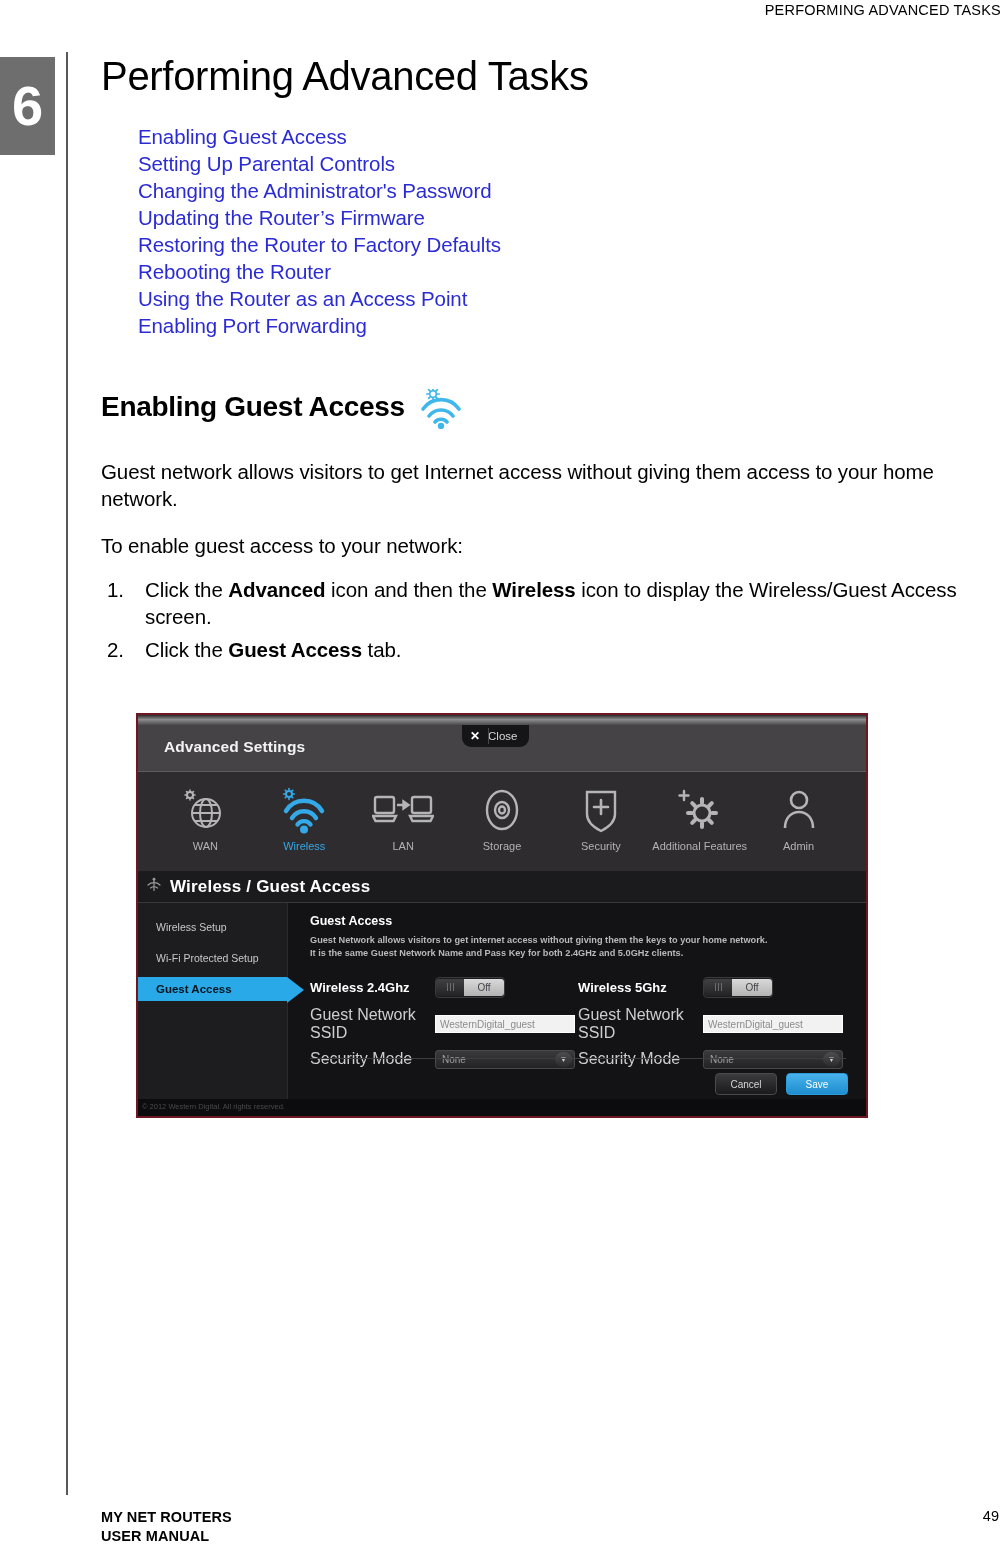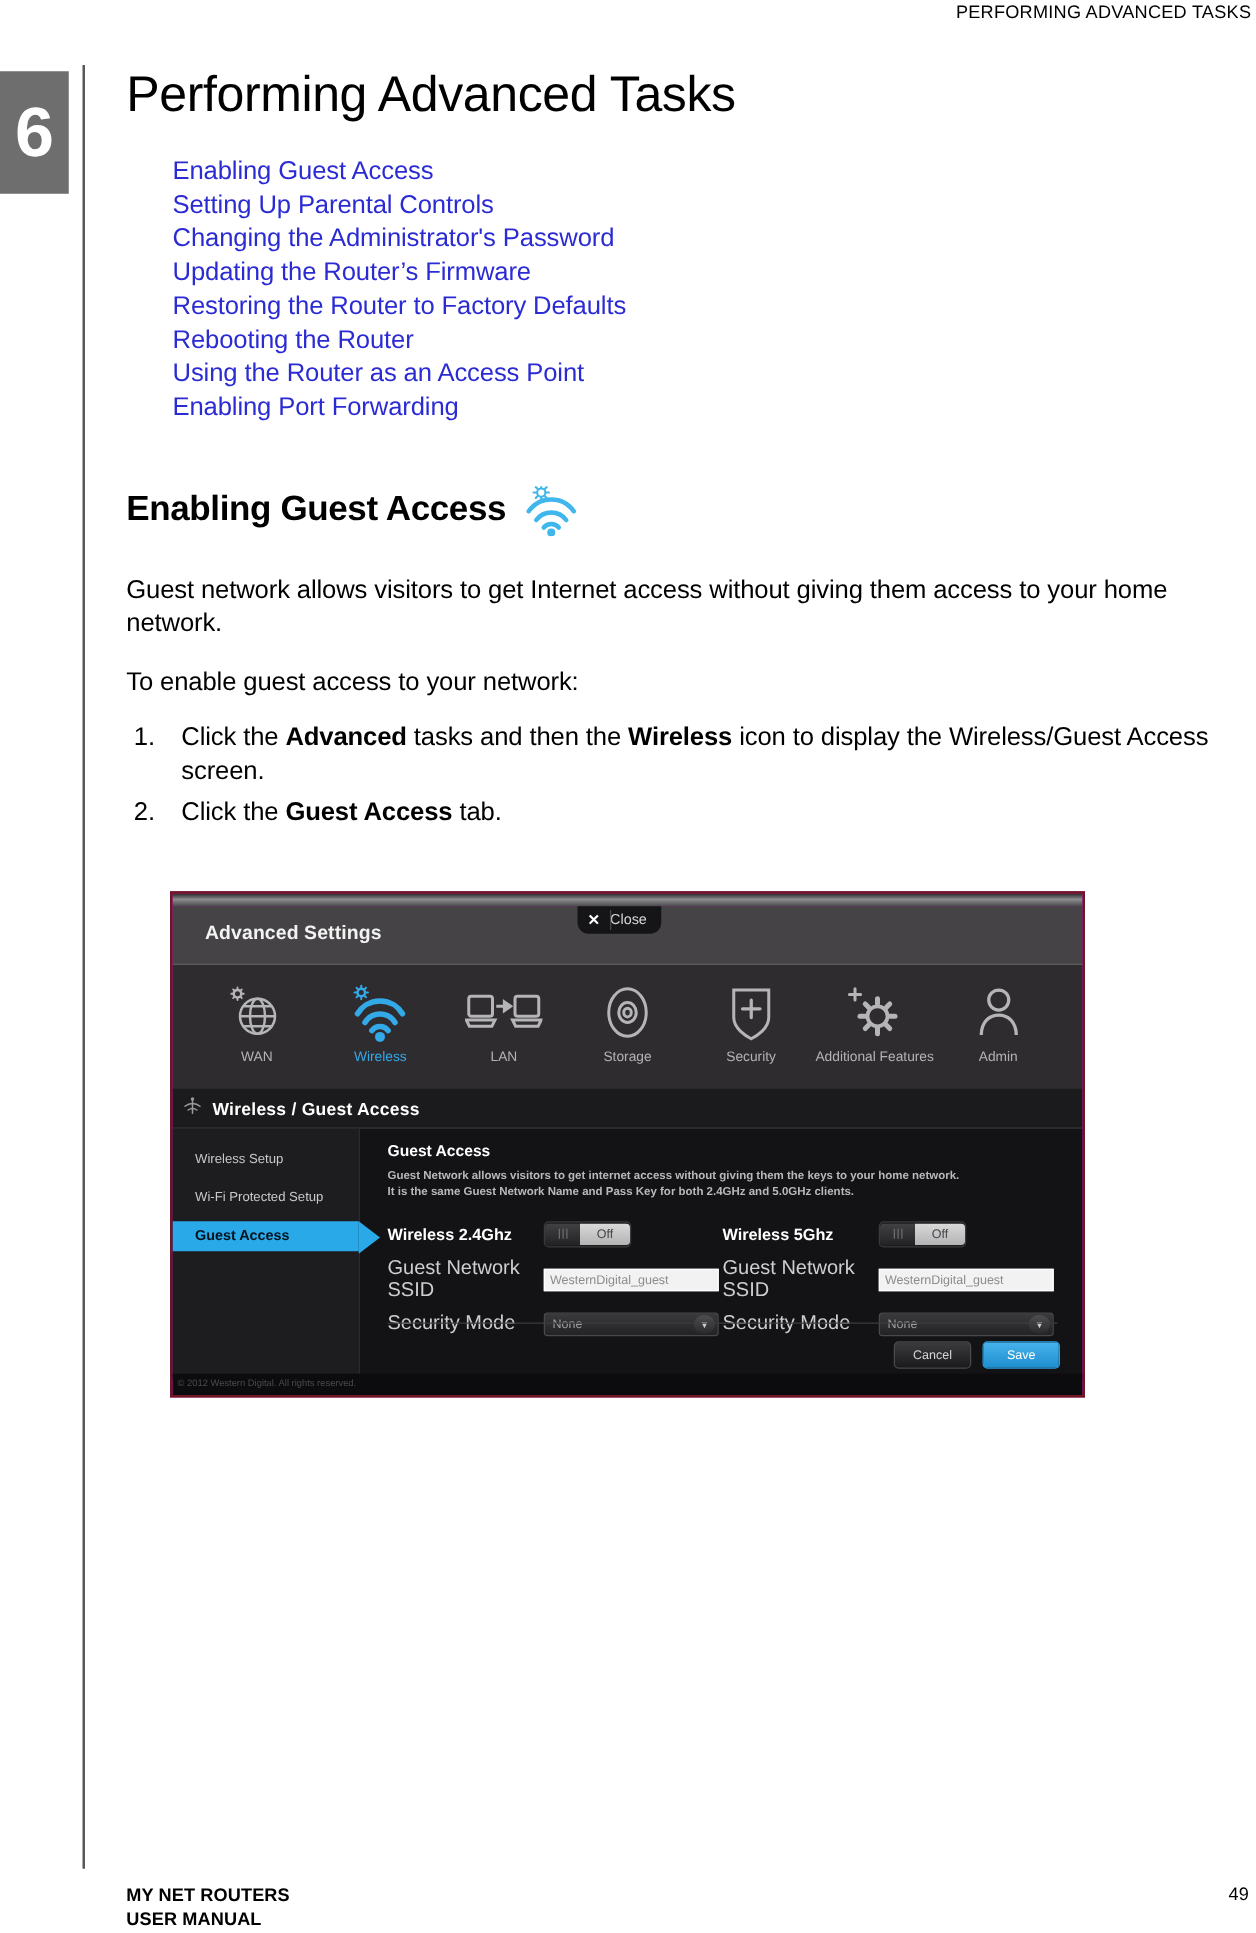--- a/index.html
+++ b/index.html
@@ -133,21 +133,21 @@
 
   
   .shot {
     position: absolute;
     left: 136px;
     top: 713px;
     width: 732px;
     height: 405px;
     border: 2px solid #6e1722;
     box-sizing: border-box;
-    background: #a21caf;
+    background: #f9a8d4;
     overflow: hidden;
     font-family: "Liberation Sans", sans-serif;
   }
   .shot-topstrip {
     height: 10px;
     background: linear-gradient(to bottom, #2b2b2d 0%, #8c8c8e 45%, #4a4a4c 100%);
   }
   .shot-header {
     position: relative;
     height: 46px;
@@ -218,21 +218,21 @@
   .crumbbar {
     height: 30px;
     background: #1b1a1c;
     display: flex;
     align-items: center;
     padding-left: 8px;
     border-bottom: 1px solid #3a383b;
   }
   .crumbbar .ctitle {
     color: #ffffff;
-    font-size: 14px;
+    font-size: 17px;
     font-weight: bold;
     margin-left: 8px;
     letter-spacing: 0.2px;
   }
 
   .panel {
     display: flex;
     height: 200px;
     background: #131214;
   }
@@ -499,21 +499,21 @@
       </svg>
     </span>
   </h2>
 
   <p class="body-text">Guest network allows visitors to get Internet access without giving them access to your home network.</p>
   <p class="body-text tight">To enable guest access to your network:</p>
 
   <ol class="steps">
     <li>
       <span class="num">1.</span>
-      <span><span>Click the </span><b>Advanced</b><span> tasks and then the </span><b>Wireless</b><span> icon to display the Wireless/Guest Access screen.</span></span>
+      <span><span>Click the </span><b>Advanced</b><span> icon and then the </span><b>Wireless</b><span> icon to display the Wireless/Guest Access screen.</span></span>
     </li>
     <li>
       <span class="num">2.</span>
       <span><span>Click the </span><b>Guest Access</b><span> tab.</span></span>
     </li>
   </ol>
 
 </div>
 
 <div class="shot">

